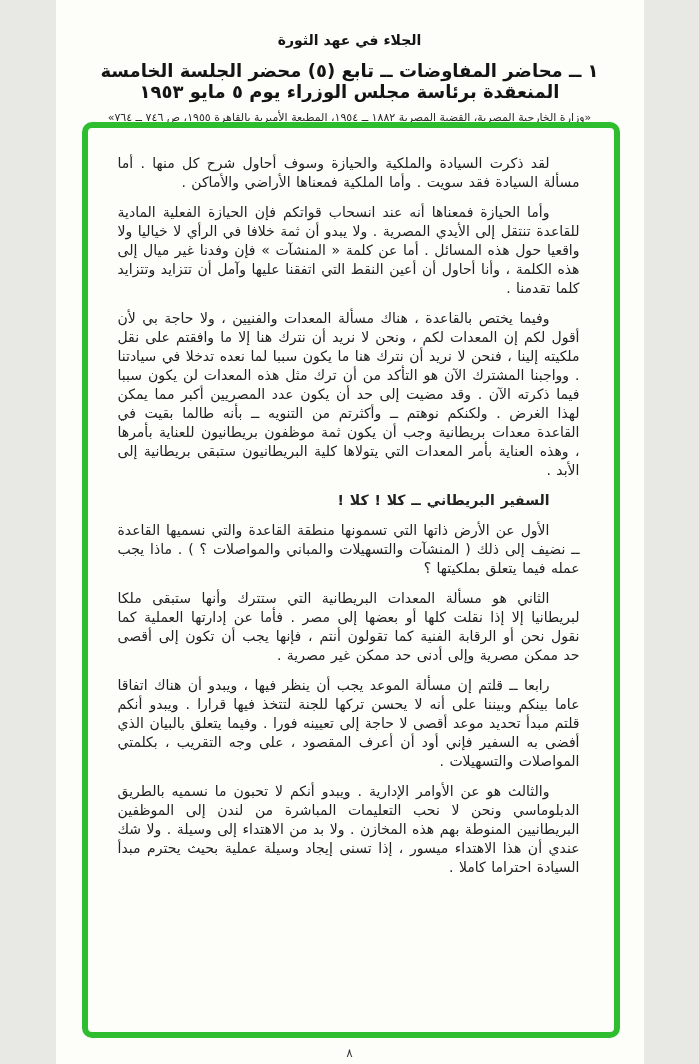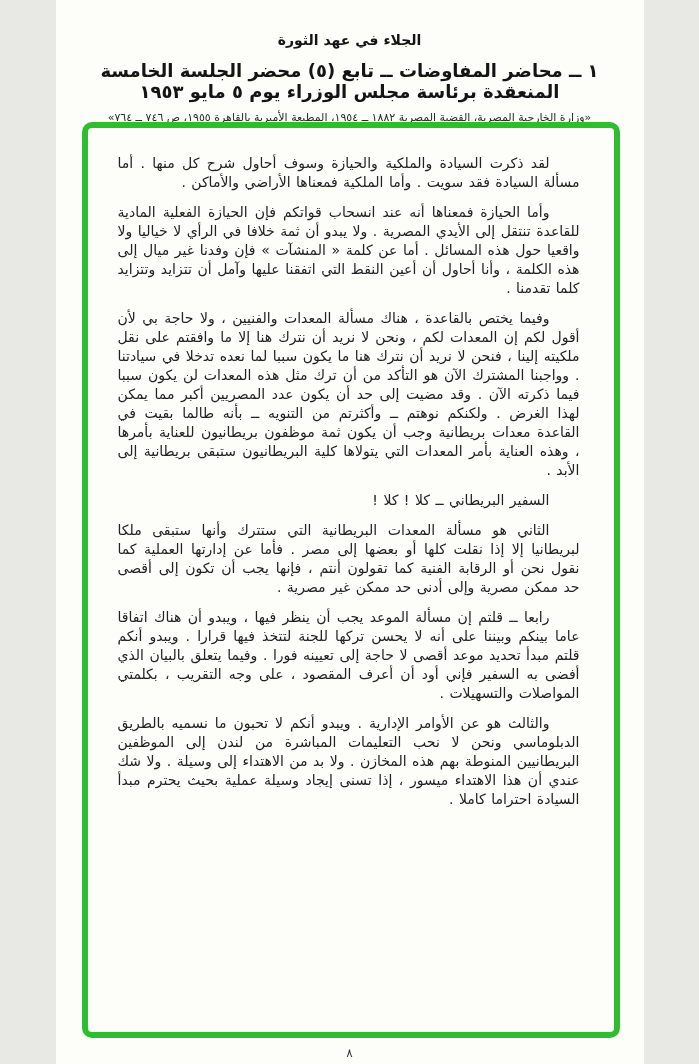--- a/index.html
+++ b/index.html
@@ -58,20 +58,21 @@
     margin: 0 0 11px 0;
     font-size: 14px;
     line-height: 19px;
     text-align: justify;
     text-indent: 30px;
     color: #222;
     word-spacing: 1px;
   }
   .highlight-box p.dialogue {
     text-align: right;
+    font-weight: bold;
   }
   .page-number {
     position: absolute;
     bottom: 4px;
     left: 0;
     right: 0;
     text-align: center;
     font-size: 12px;
     color: #333;
   }
@@ -85,20 +86,21 @@
     <div class="title">الجلاء في عهد الثورة</div>
     <div class="subtitle">١ ــ محاضر المفاوضات ــ تابع (٥) محضر الجلسة الخامسة المنعقدة برئاسة مجلس الوزراء يوم ٥ مايو ١٩٥٣</div>
     <div class="source">«وزارة الخارجية المصرية، القضية المصرية ١٨٨٢ ــ ١٩٥٤، المطبعة الأميرية بالقاهرة ١٩٥٥، ص ٧٤٦ ــ ٧٦٤»</div>
   </div>
 
   <div class="highlight-box" style="border-color: rgb(46, 189, 46);">
     <p>لقد ذكرت السيادة والملكية والحيازة وسوف أحاول شرح كل منها . أما مسألة السيادة فقد سويت . وأما الملكية فمعناها الأراضي والأماكن .</p>
     <p>وأما الحيازة فمعناها أنه عند انسحاب قواتكم فإن الحيازة الفعلية المادية للقاعدة تنتقل إلى الأيدي المصرية . ولا يبدو أن ثمة خلافا في الرأي لا خياليا ولا واقعيا حول هذه المسائل . أما عن كلمة « المنشآت » فإن وفدنا غير ميال إلى هذه الكلمة ، وأنا أحاول أن أعين النقط التي اتفقنا عليها وآمل أن تتزايد وتتزايد كلما تقدمنا .</p>
     <p>وفيما يختص بالقاعدة ، هناك مسألة المعدات والفنيين ، ولا حاجة بي لأن أقول لكم إن المعدات لكم ، ونحن لا نريد أن نترك هنا إلا ما وافقتم على نقل ملكيته إلينا ، فنحن لا نريد أن نترك هنا ما يكون سببا لما نعده تدخلا في سيادتنا . وواجبنا المشترك الآن هو التأكد من أن ترك مثل هذه المعدات لن يكون سببا فيما ذكرته الآن . وقد مضيت إلى حد أن يكون عدد المصريين أكبر مما يمكن لهذا الغرض . ولكنكم نوهتم ــ وأكثرتم من التنويه ــ بأنه طالما بقيت في القاعدة معدات بريطانية وجب أن يكون ثمة موظفون بريطانيون للعناية بأمرها ، وهذه العناية بأمر المعدات التي يتولاها كلية البريطانيون ستبقى بريطانية إلى الأبد .</p>
     <p class="dialogue">السفير البريطاني ــ كلا ! كلا !</p>
+    <p>الأول عن الأرض ذاتها التي تسمونها منطقة القاعدة والتي نسميها القاعدة ــ نضيف إلى ذلك ( المنشآت والتسهيلات والمباني والمواصلات ؟ ) . ماذا يجب عمله فيما يتعلق بملكيتها ؟</p>
     <p>الثاني هو مسألة المعدات البريطانية التي ستترك وأنها ستبقى ملكا لبريطانيا إلا إذا نقلت كلها أو بعضها إلى مصر . فأما عن إدارتها العملية كما نقول نحن أو الرقابة الفنية كما تقولون أنتم ، فإنها يجب أن تكون إلى أقصى حد ممكن مصرية وإلى أدنى حد ممكن غير مصرية .</p>
     <p>رابعا ــ قلتم إن مسألة الموعد يجب أن ينظر فيها ، ويبدو أن هناك اتفاقا عاما بينكم وبيننا على أنه لا يحسن تركها للجنة لتتخذ فيها قرارا . ويبدو أنكم قلتم مبدأ تحديد موعد أقصى لا حاجة إلى تعيينه فورا . وفيما يتعلق بالبيان الذي أفضى به السفير فإني أود أن أعرف المقصود ، على وجه التقريب ، بكلمتي المواصلات والتسهيلات .</p>
     <p>والثالث هو عن الأوامر الإدارية . ويبدو أنكم لا تحبون ما نسميه بالطريق الدبلوماسي ونحن لا نحب التعليمات المباشرة من لندن إلى الموظفين البريطانيين المنوطة بهم هذه المخازن . ولا بد من الاهتداء إلى وسيلة . ولا شك عندي أن هذا الاهتداء ميسور ، إذا تسنى إيجاد وسيلة عملية بحيث يحترم مبدأ السيادة احتراما كاملا .</p>
   </div>
 
   <div class="page-number">٨</div>
 
 </div>
 
 </body></html>

